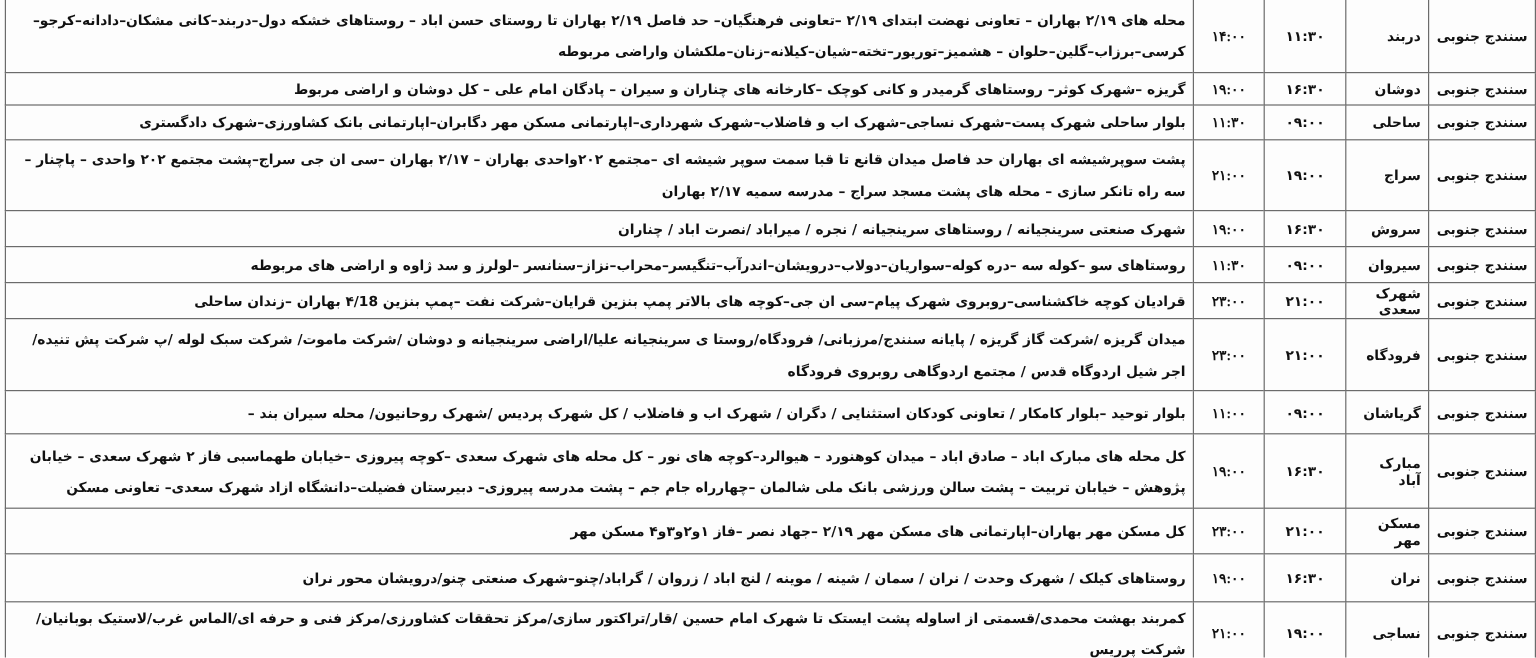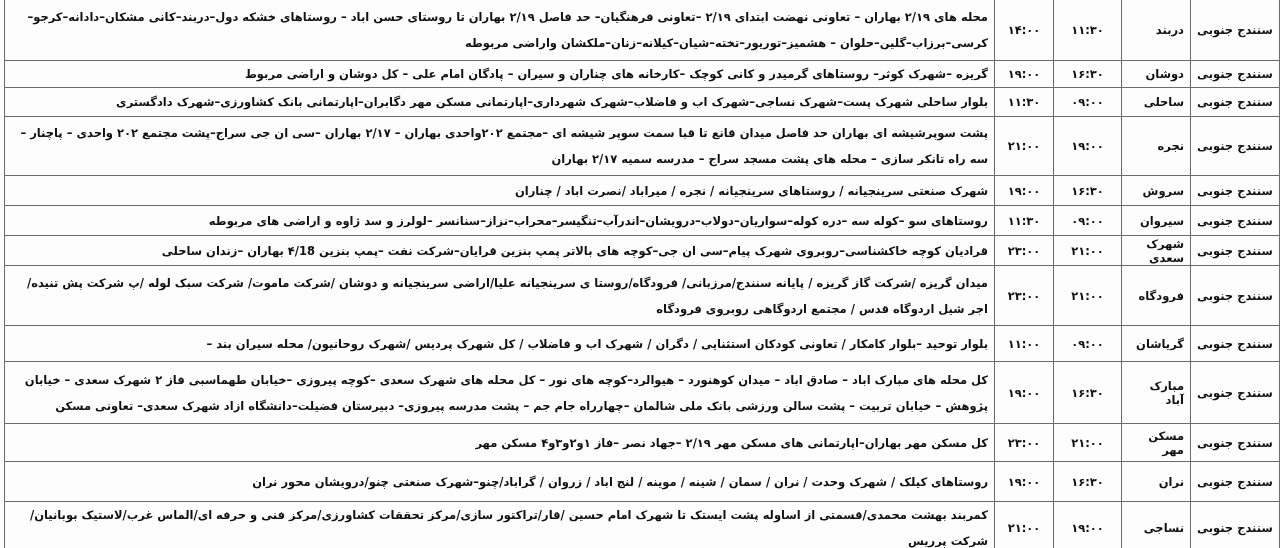--- a/index.html
+++ b/index.html
@@ -11,24 +11,24 @@
     direction: rtl;
   }
   table.schedule td {
     border: 1.5px solid #6b6b6b;
     color: #111;
     font-weight: bold;
     font-size: 11.5px;
     vertical-align: middle;
     padding: 0 6px;
   }
-  td.region { width: 76px; text-align: left; font-size: 12px; }
+  td.region { width: 76px; text-align: right; font-size: 12px; }
   td.area { width: 56px; text-align: right; font-size: 12px; }
   td.start { width: 55px; text-align: center; font-size: 12.5px; }
-  td.end { width: 46px; text-align: center; font-size: 12.5px; }
+  td.end { width: 46px; text-align: center; font-size: 12.5px; font-family: Liberation Serif, serif; }
   td.desc { text-align: right; line-height: 26px; padding-right: 8px; margin-left: 20px; }
   .end, .start { direction: ltr; }
 </style>
 </head>
 <body>
 
 <div class="sheet">
   <table class="schedule">
     <tbody id="rows">
         <tr style="height: 62px;">
@@ -47,21 +47,21 @@
   </tr>
         <tr style="height: 29px;">
     <td class="region">سنندج جنوبی</td>
     <td class="area">ساحلی</td>
     <td class="start">۰۹:۰۰</td>
     <td class="end">۱۱:۳۰</td>
     <td class="desc">بلوار ساحلی شهرک پست–شهرک نساجی–شهرک اب و فاضلاب–شهرک شهرداری–اپارتمانی مسکن مهر دگابران–اپارتمانی بانک کشاورزی–شهرک دادگستری</td>
   </tr>
         <tr style="height: 59px;">
     <td class="region">سنندج جنوبی</td>
-    <td class="area">نجره</td>
+    <td class="area">سراج</td>
     <td class="start">۱۹:۰۰</td>
     <td class="end">۲۱:۰۰</td>
     <td class="desc">پشت سوپرشیشه ای بهاران حد فاصل میدان قانع تا قبا سمت سوپر شیشه ای –مجتمع ۲۰۲واحدی بهاران – ۲/۱۷ بهاران –سی ان جی سراج–پشت مجتمع ۲۰۲ واحدی – پاچنار – سه راه تانکر سازی – محله های پشت مسجد سراج – مدرسه سمیه ۲/۱۷ بهاران</td>
   </tr>
         <tr style="height: 30px;">
     <td class="region">سنندج جنوبی</td>
     <td class="area">سروش</td>
     <td class="start">۱۶:۳۰</td>
     <td class="end">۱۹:۰۰</td>
     <td class="desc">شهرک صنعتی سرینجیانه / روستاهای سرینجیانه / نجره / میراباد /نصرت اباد / چناران</td>

